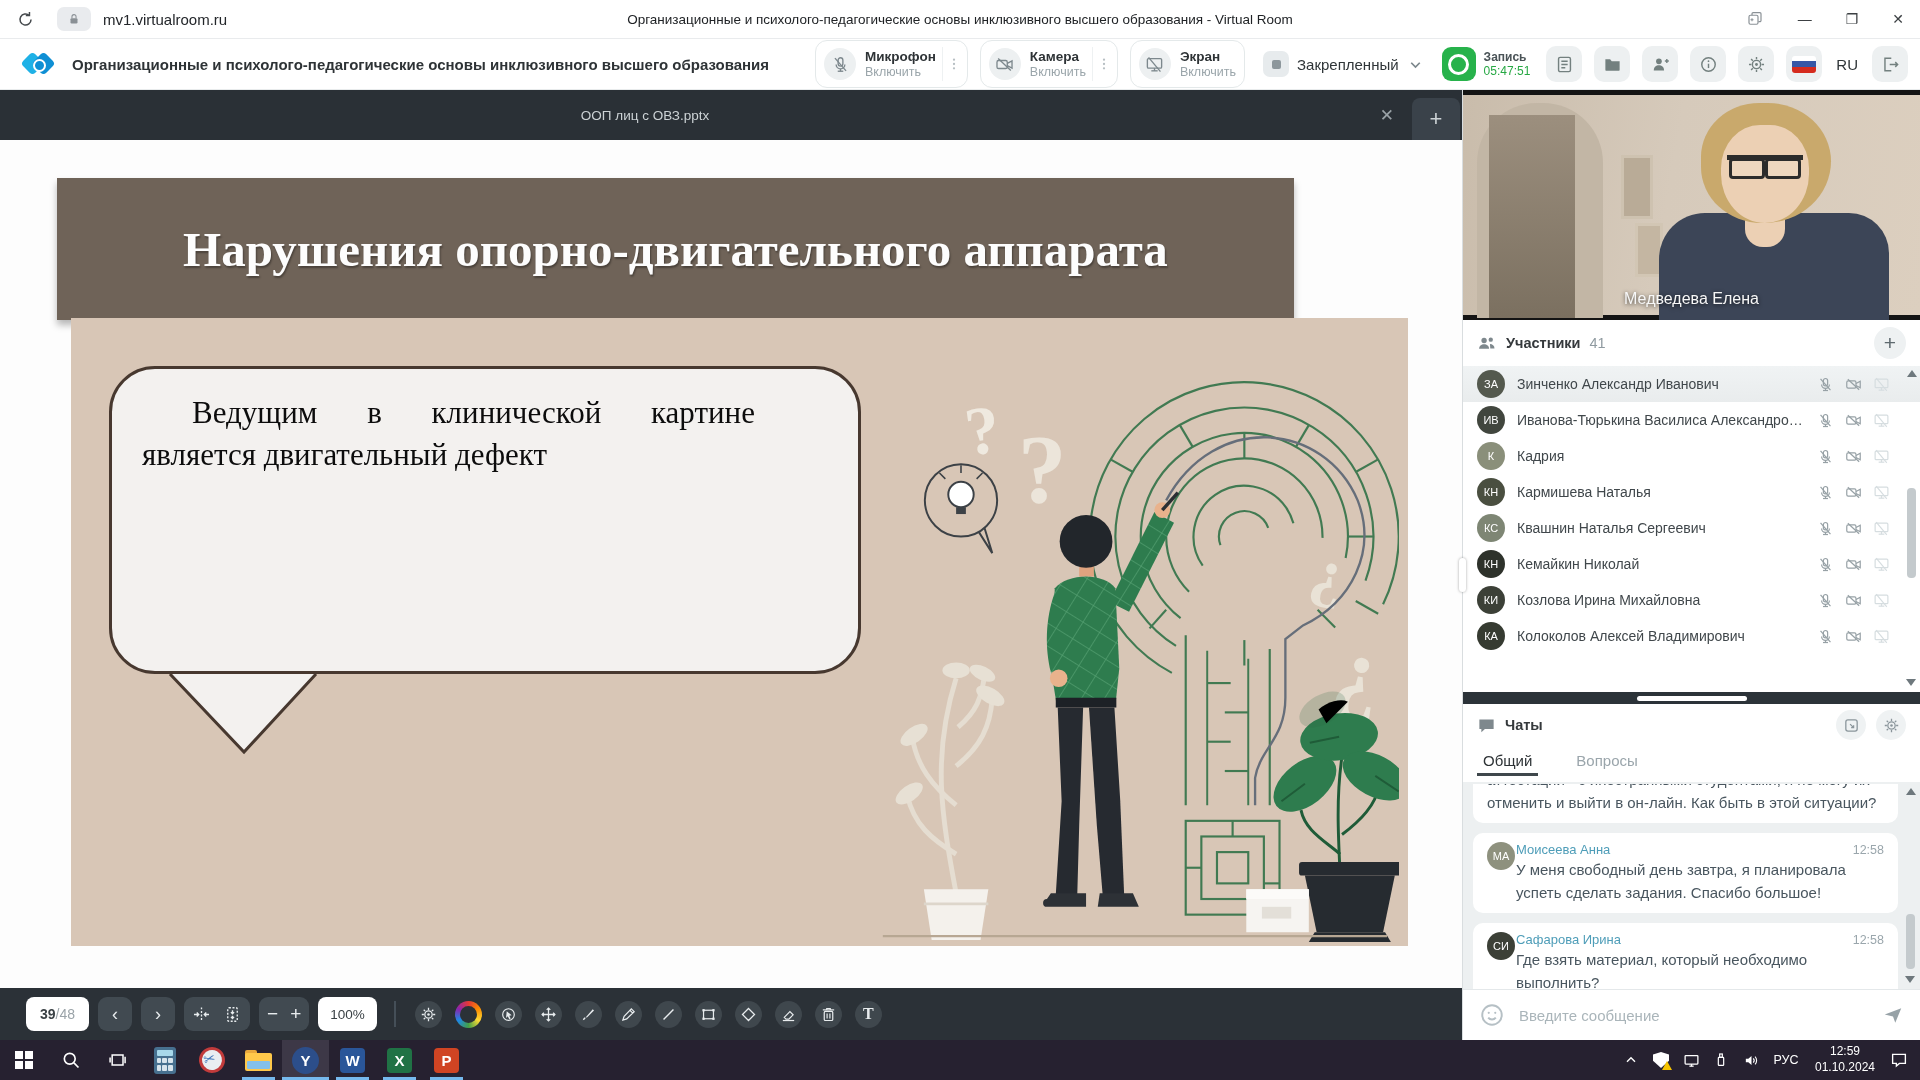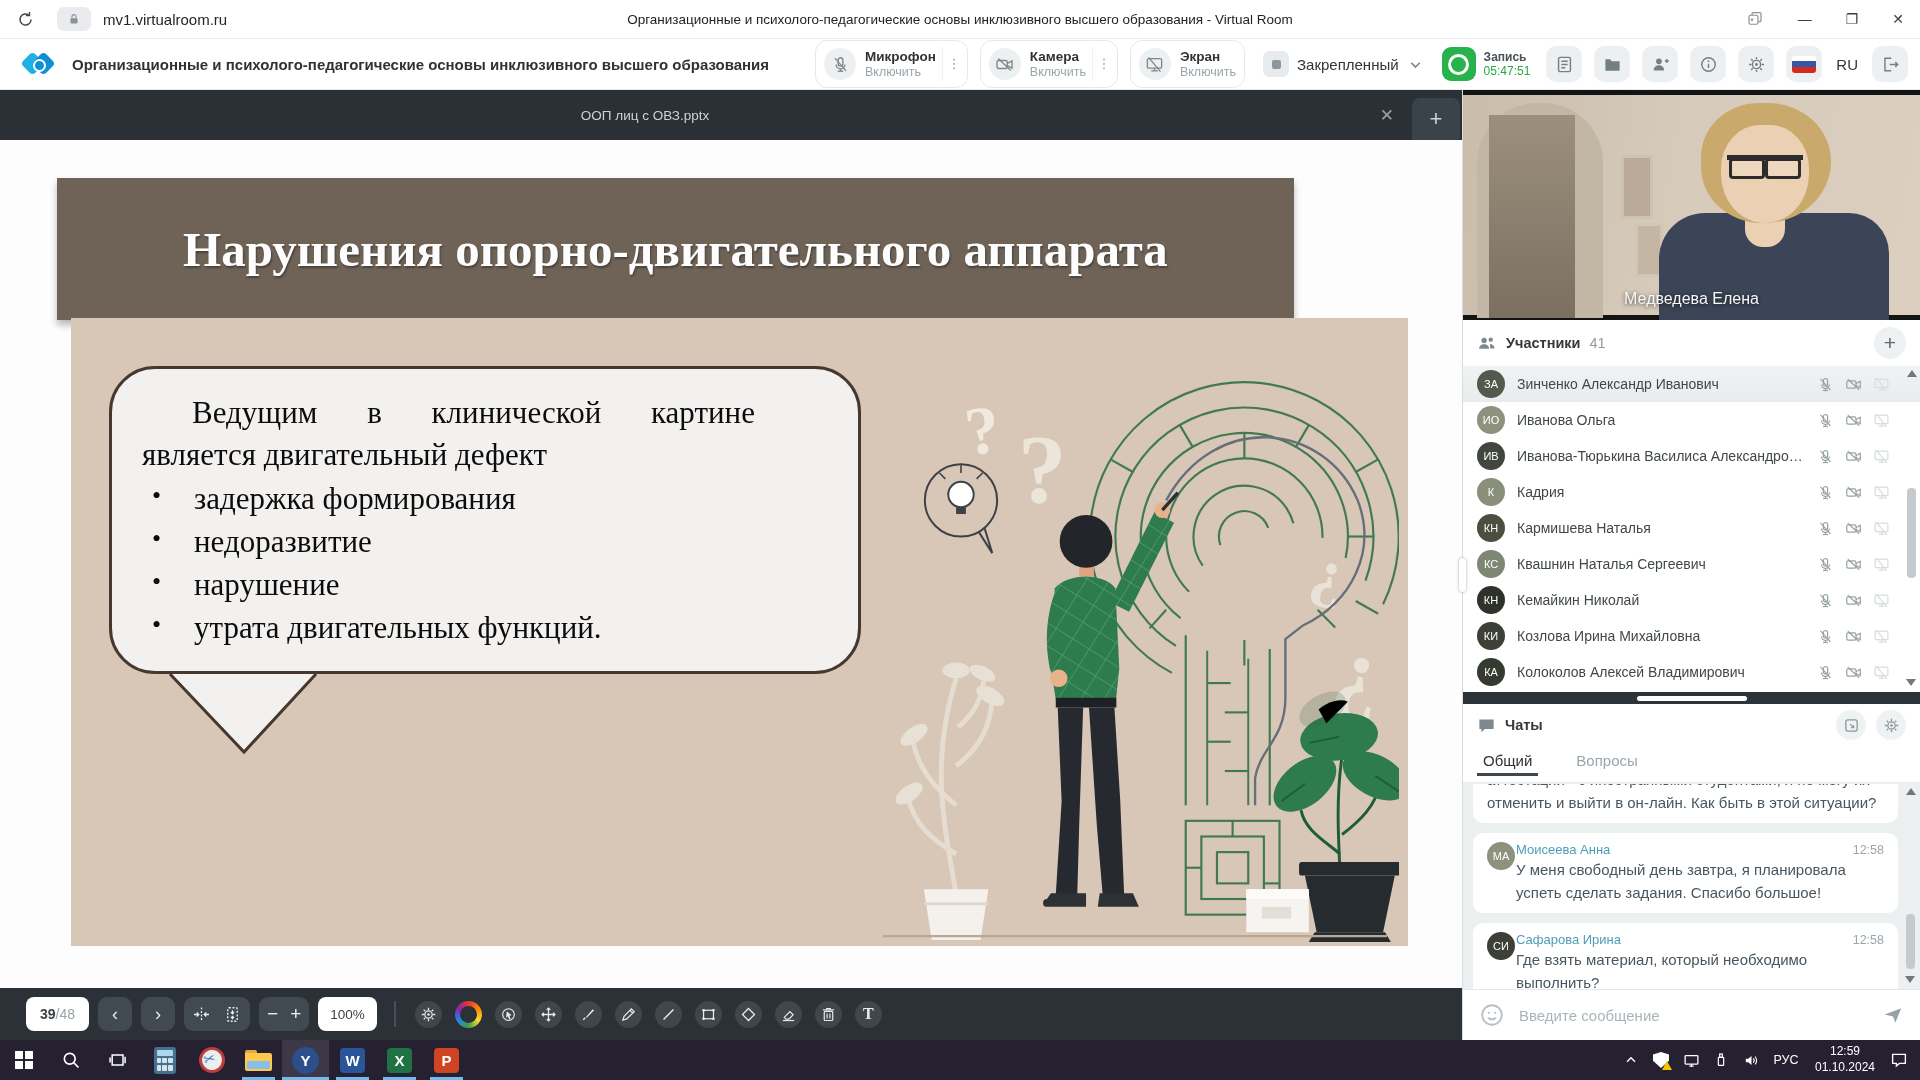--- a/index.html
+++ b/index.html
@@ -490,26 +490,20 @@
     </div>
 
     <div class="slide-area">
       <div class="slide-title">
         <span>Нарушения опорно-двигательного аппарата</span>
       </div>
       <div class="slide-body">
         <div class="bubble">
           <div class="lead1">Ведущим в клинической картине</div>
           <div class="lead2">является двигательный дефект</div>
-          <ul>
-            <li>задержка формирования</li>
-            <li>недоразвитие</li>
-            <li>нарушение</li>
-            <li>утрата двигательных функций.</li>
-          </ul>
         </div>
         <svg class="bubble-tail" width="170" height="82">
           <polygon points="4,0 150,0 78,78" fill="#f3f1ef"></polygon>
           <polyline points="4,0 78,78 150,0" fill="none" stroke="#47382f" stroke-width="3"></polyline>
         </svg>
 
         <svg class="illus" width="536" height="596" viewBox="0 0 548 610">
 
           <g stroke="#e7e0d4" stroke-width="5" fill="none" opacity="0.9">
             <path d="M95,560 C80,480 70,420 95,340"></path>
@@ -737,35 +731,20 @@
               </svg>
               <svg class="mut" width="17" height="17">
                 <use href="#i-cam-off"></use>
               </svg>
               <svg class="scr" width="17" height="17">
                 <use href="#i-screen-off"></use>
               </svg>
             </span>
         </div>
         <div class="p-row">
-          <span class="avatar" style="background-color: rgb(142, 145, 126);">ИО</span>
-          <span class="p-name">Иванова Ольга</span>
-          <span class="p-ics">
-              <svg class="mut" width="17" height="17">
-                <use href="#i-mic-off"></use>
-              </svg>
-              <svg class="mut" width="17" height="17">
-                <use href="#i-cam-off"></use>
-              </svg>
-              <svg class="scr" width="17" height="17">
-                <use href="#i-screen-off"></use>
-              </svg>
-            </span>
-        </div>
-        <div class="p-row">
           <span class="avatar" style="background-color: rgb(65, 70, 62);">ИВ</span>
           <span class="p-name">Иванова-Тюрькина Василиса Александровна</span>
           <span class="p-ics">
               <svg class="mut" width="17" height="17">
                 <use href="#i-mic-off"></use>
               </svg>
               <svg class="mut" width="17" height="17">
                 <use href="#i-cam-off"></use>
               </svg>
               <svg class="scr" width="17" height="17">

